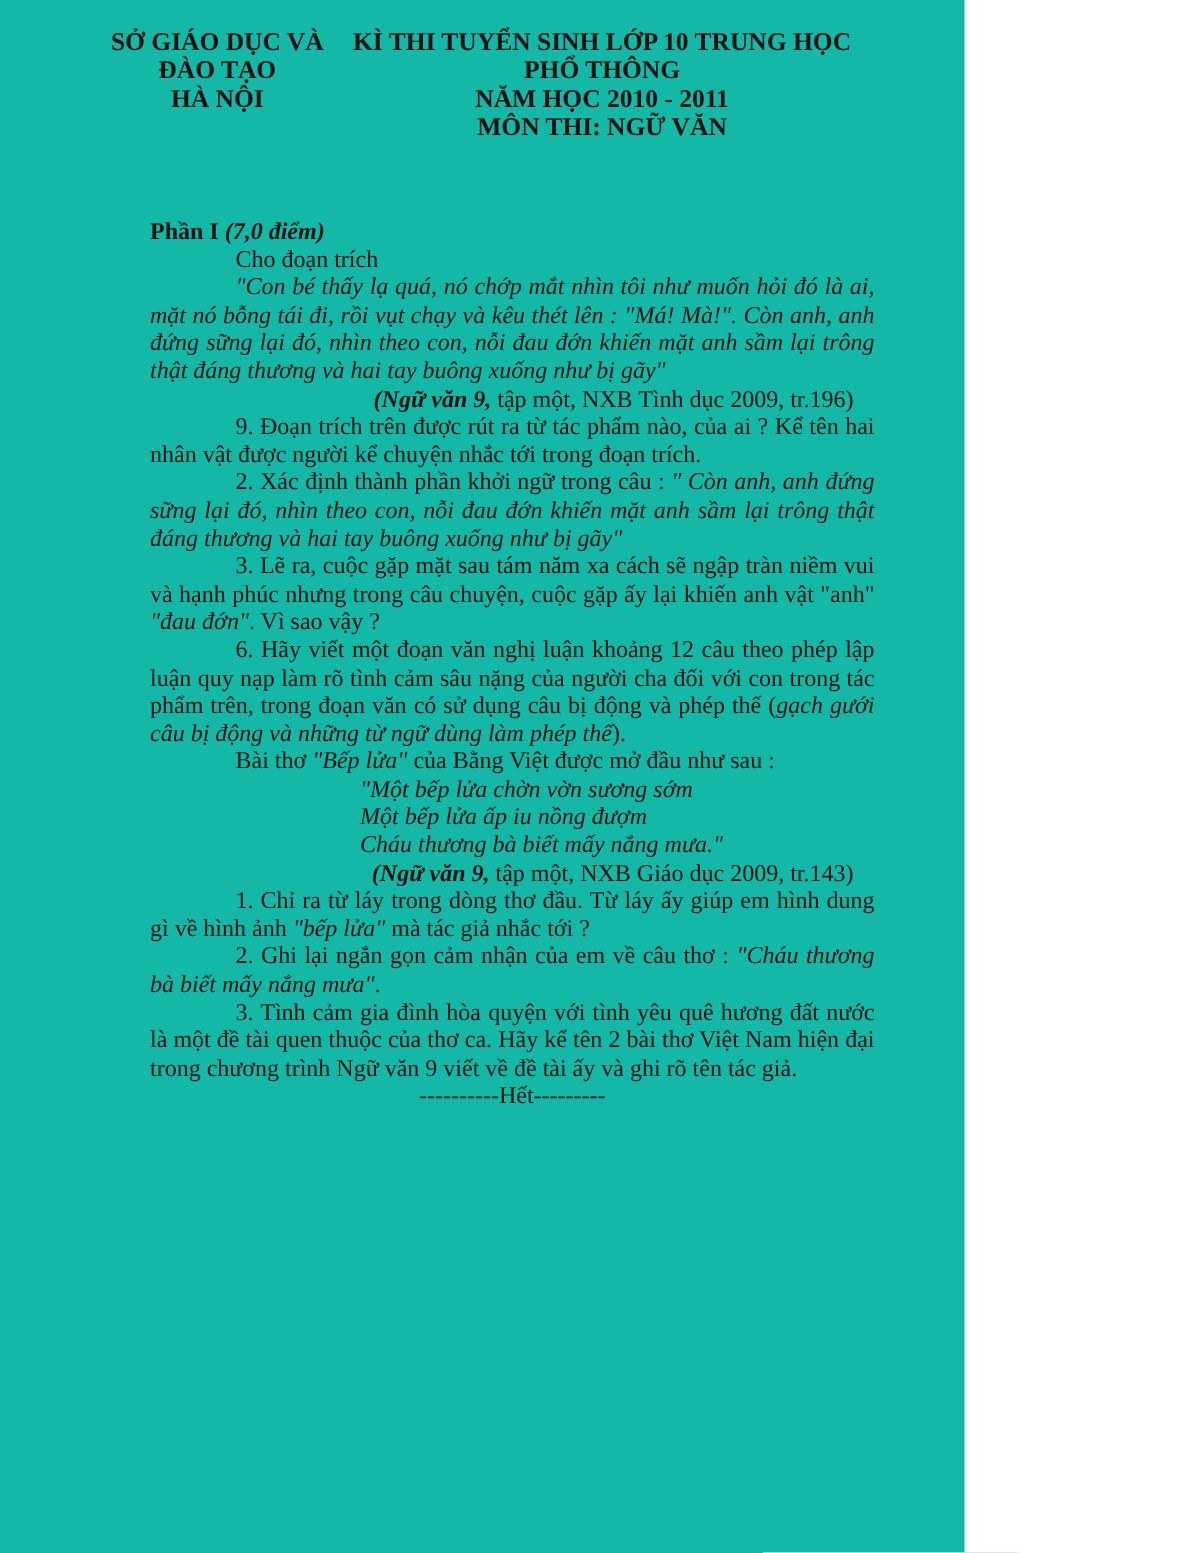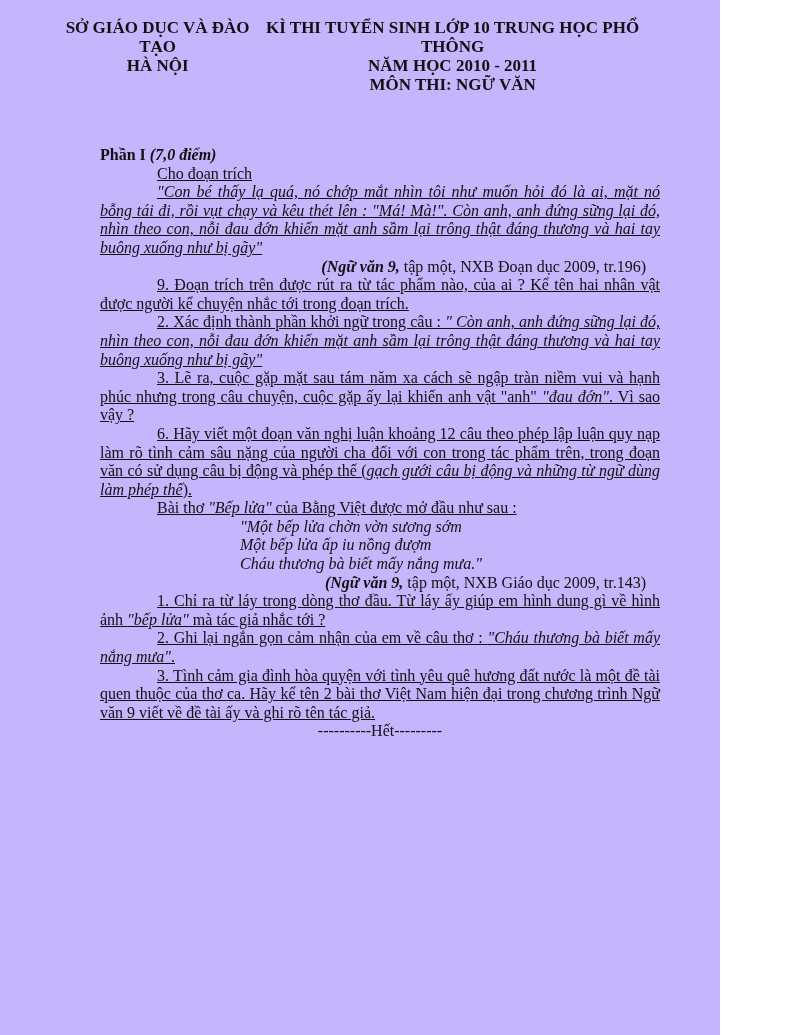--- a/index.html
+++ b/index.html
@@ -5,21 +5,21 @@
   * { margin: 0; padding: 0; box-sizing: border-box; }
   html, body { background: #ffffff; }
   body {
     width: 800px;
     height: 1035px;
     overflow: hidden;
     font-family: "Liberation Serif", "DejaVu Serif", serif;
     color: #111111;
     position: relative;
   }
-  .page { width: 720px; height: 1035px; background: #c4b5fd; }
+  .page { width: 643px; height: 1035px; background: #14b8a6; }
 
   
   .header {
     display: flex;
     align-items: flex-start;
     padding-top: 18px;
     margin-left: 60px;
     margin-right: 70px;
     justify-content: space-between;
   }
@@ -43,21 +43,21 @@
     font-size: 16.5px;
   }
 
   
   .content {
     margin: 52px 60px 0 100px;
     font-size: 16px;
     line-height: 18.6px;
   }
   p { margin: 0; }
-  .para  { text-align: justify; text-indent: 57px; text-decoration: underline; }
+  .para  { text-align: justify; text-indent: 57px; }
   .b     { font-weight: bold; }
   .i     { font-style: italic; }
   .bi    { font-weight: bold; font-style: italic; }
   .section-title { font-weight: bold; text-indent: 0; }
   .part2-gap { margin-top: 13px; }
   .citation { text-align: right; padding-right: 14px; }
   .poem-line {
     margin-left: 140px;
     font-style: italic;
     text-align: left;
@@ -82,21 +82,21 @@
   </div>
 
   <div class="content">
 
     <p class="section-title"><span class="b">Phần I </span><span class="bi">(7,0 điểm)</span></p>
 
     <p class="para"><span>Cho đoạn trích</span></p>
 
     <p class="para i"><span>"Con bé thấy lạ quá, nó chớp mắt nhìn tôi như muốn hỏi đó là ai, mặt nó bỗng tái đi, rồi vụt chạy và kêu thét lên : "Má! Mà!". Còn anh, anh đứng sững lại đó, nhìn theo con, nỗi đau đớn khiến mặt anh sầm lại trông thật đáng thương và hai tay buông xuống như bị gãy"</span></p>
 
-    <p class="citation"><span class="bi">(Ngữ văn 9,</span><span> tập một, NXB Đoạn dục 2009, tr.196)</span></p>
+    <p class="citation"><span class="bi">(Ngữ văn 9,</span><span> tập một, NXB Tình dục 2009, tr.196)</span></p>
 
     <p class="para"><span>9. Đoạn trích trên được rút ra từ tác phẩm nào, của ai ? Kể tên hai nhân vật được người kể chuyện nhắc tới trong đoạn trích.</span></p>
 
     <p class="para"><span>2. Xác định thành phần khởi ngữ trong câu : </span><span class="i">" Còn anh, anh đứng sững lại đó, nhìn theo con, nỗi đau đớn khiến mặt anh sầm lại trông thật đáng thương và hai tay buông xuống như bị gãy"</span></p>
 
     <p class="para"><span>3. Lẽ ra, cuộc gặp mặt sau tám năm xa cách sẽ ngập tràn niềm vui và hạnh phúc nhưng trong câu chuyện, cuộc gặp ấy lại khiến anh vật "anh"  </span><span class="i">"đau đớn"</span><span>. Vì sao vậy ?</span></p>
 
     <p class="para"><span>6. Hãy viết một đoạn văn nghị luận khoảng 12 câu theo phép lập luận quy nạp làm rõ tình cảm sâu nặng của người cha đối với con trong tác phẩm trên, trong đoạn văn có sử dụng câu bị động và phép thế (</span><span class="i">gạch gưới câu bị động và những từ ngữ dùng làm phép thế</span><span>).</span></p>
 
 

